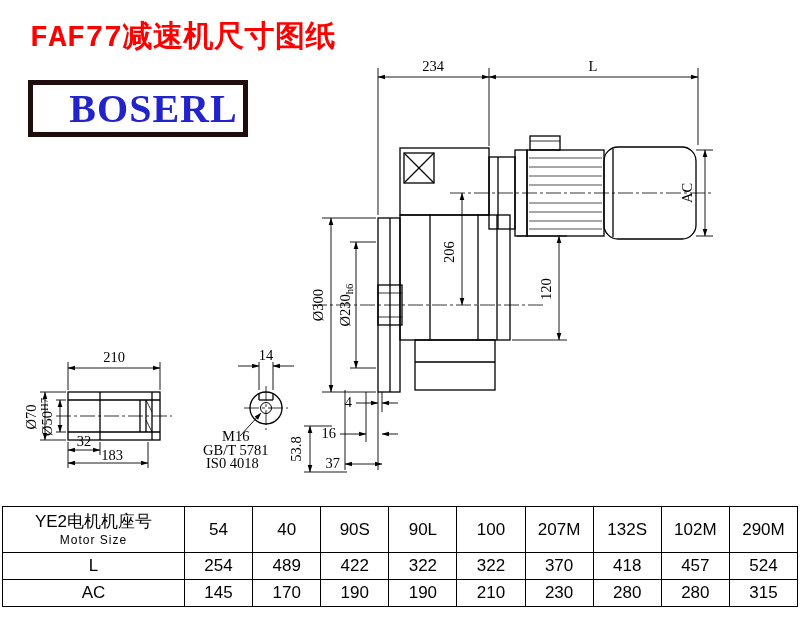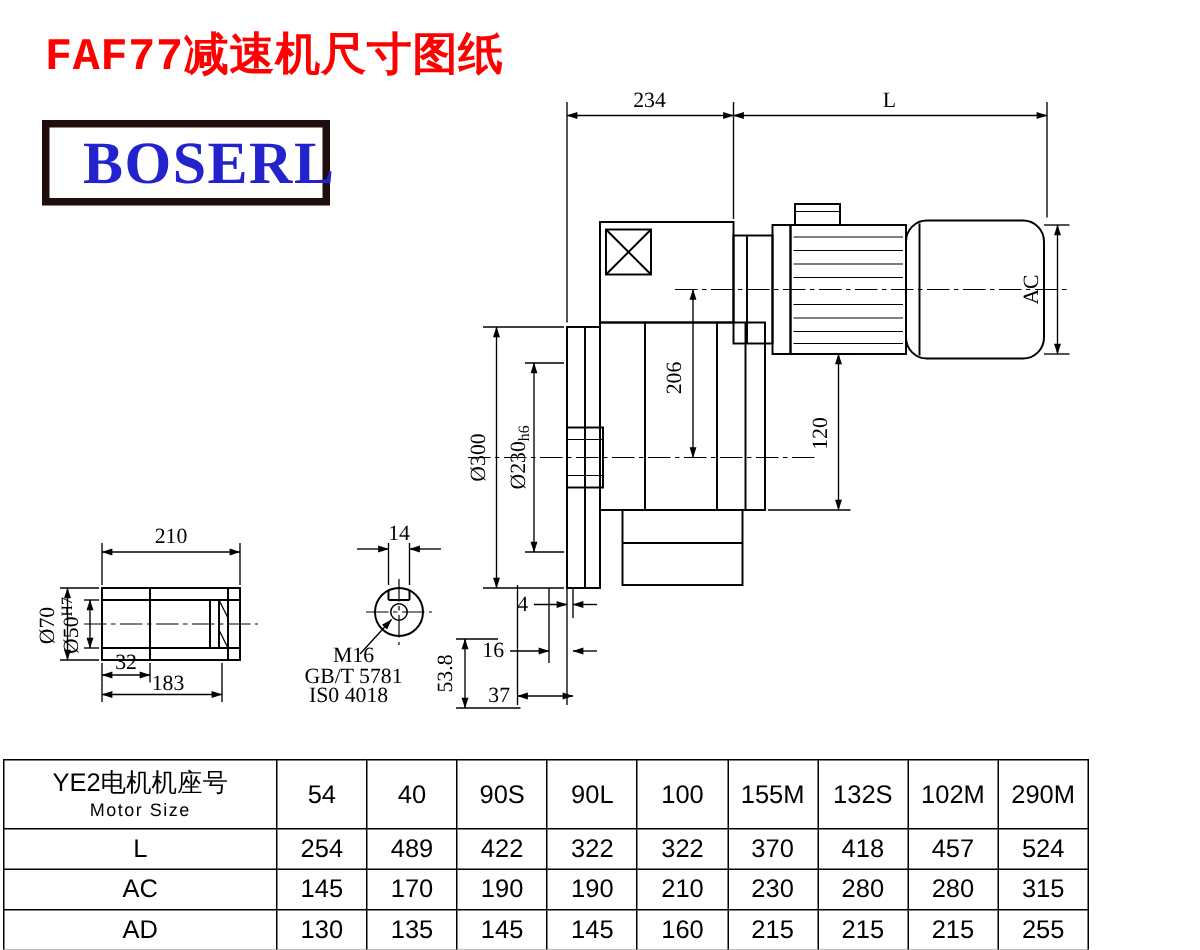--- a/index.html
+++ b/index.html
@@ -1,28 +1,28 @@
 <!DOCTYPE html>
 <html><head>
 <meta charset="utf-8">
 <style>
   * { margin:0; padding:0; box-sizing:border-box; }
   html,body { width:800px; height:633px; }
   body { position:relative; background:#ffffff; font-family:"Liberation Sans",sans-serif; overflow:hidden; }
 
   .page-title { position:absolute; left:30px; top:16px; font-size:30px; font-weight:bold; color:#fe0000; letter-spacing:0.5px;font-family:Liberation Mono, monospace; }
 
-  .logo-box { position:absolute; left:28px; top:80px; width:192px; height:57px; border:5px solid #200d0d;
+  .logo-box { position:absolute; left:28px; top:80px; width:220px; height:57px; border:5px solid #200d0d;
               background:#fff; display:flex; align-items:center; justify-content:center;padding-left:31px; }
   .logo-text { font-family:"Liberation Serif",serif; font-size:40px; font-weight:600; color:#2323cd; letter-spacing:1px; }
 
   svg.drawing { position:absolute; left:0; top:0; }
   svg.drawing text { font-family:"Liberation Serif",serif; font-size:14.5px; fill:#000; }
 
-  .size-table { position:absolute; left:2px; top:506px; width:724px; border-collapse:collapse; table-layout:fixed; background:#fff; }
+  .size-table { position:absolute; left:2px; top:506px; width:796px; border-collapse:collapse; table-layout:fixed; background:#fff; }
   .size-table td { border:1.5px solid #000; text-align:center; vertical-align:middle; font-size:17px; color:#000; padding:0; }
   .size-table tr.header-row td { height:46px; }
   .size-table tr.data-row td { height:27px; }
   .header-cn { font-size:17px; line-height:1.3; }
   .header-en { font-size:12px; line-height:1.3; letter-spacing:1px; }
 </style>
 </head>
 <body>
 
 <div class="page-title">FAF77减速机尺寸图纸</div>
@@ -220,21 +220,21 @@
       <tr class="header-row">
     <td class="first-col">
       <div class="header-cn">YE2电机机座号</div>
       <div class="header-en">Motor Size</div>
     </td>
     <td>54</td>
     <td>40</td>
     <td>90S</td>
     <td>90L</td>
     <td>100</td>
-    <td>155M</td>
+    <td>207M</td>
     <td>132S</td>
     <td>102M</td>
     <td>290M</td>
   </tr>
   <tr class="data-row">
     <td>L</td>
     <td>254</td>
     <td>489</td>
     <td>422</td>
     <td>322</td>
@@ -249,26 +249,14 @@
     <td>145</td>
     <td>170</td>
     <td>190</td>
     <td>190</td>
     <td>210</td>
     <td>230</td>
     <td>280</td>
     <td>280</td>
     <td>315</td>
   </tr>
-  <tr class="data-row">
-    <td>AD</td>
-    <td>130</td>
-    <td>135</td>
-    <td>145</td>
-    <td>145</td>
-    <td>160</td>
-    <td>215</td>
-    <td>215</td>
-    <td>215</td>
-    <td>255</td>
-  </tr>
 </tbody>
   </table>
 
 </body></html>

